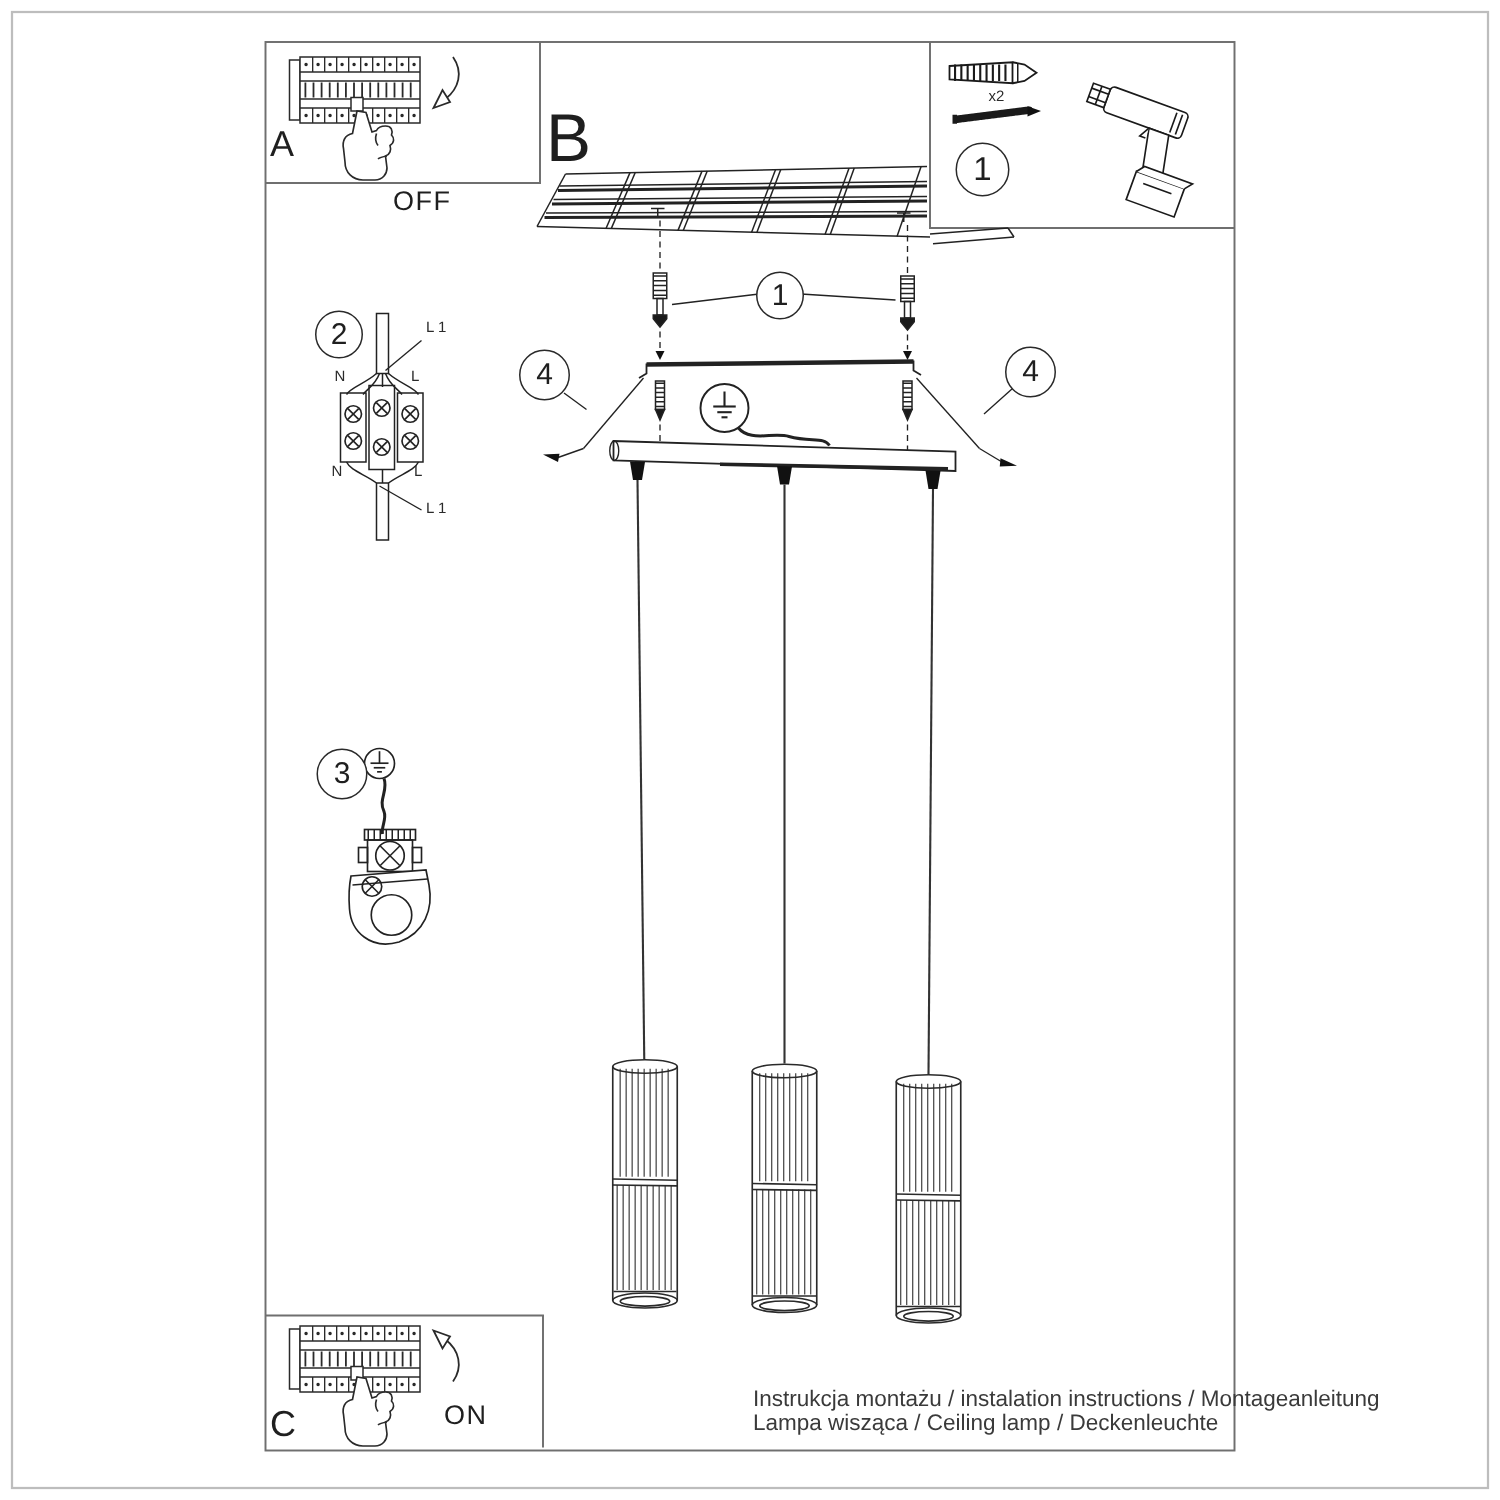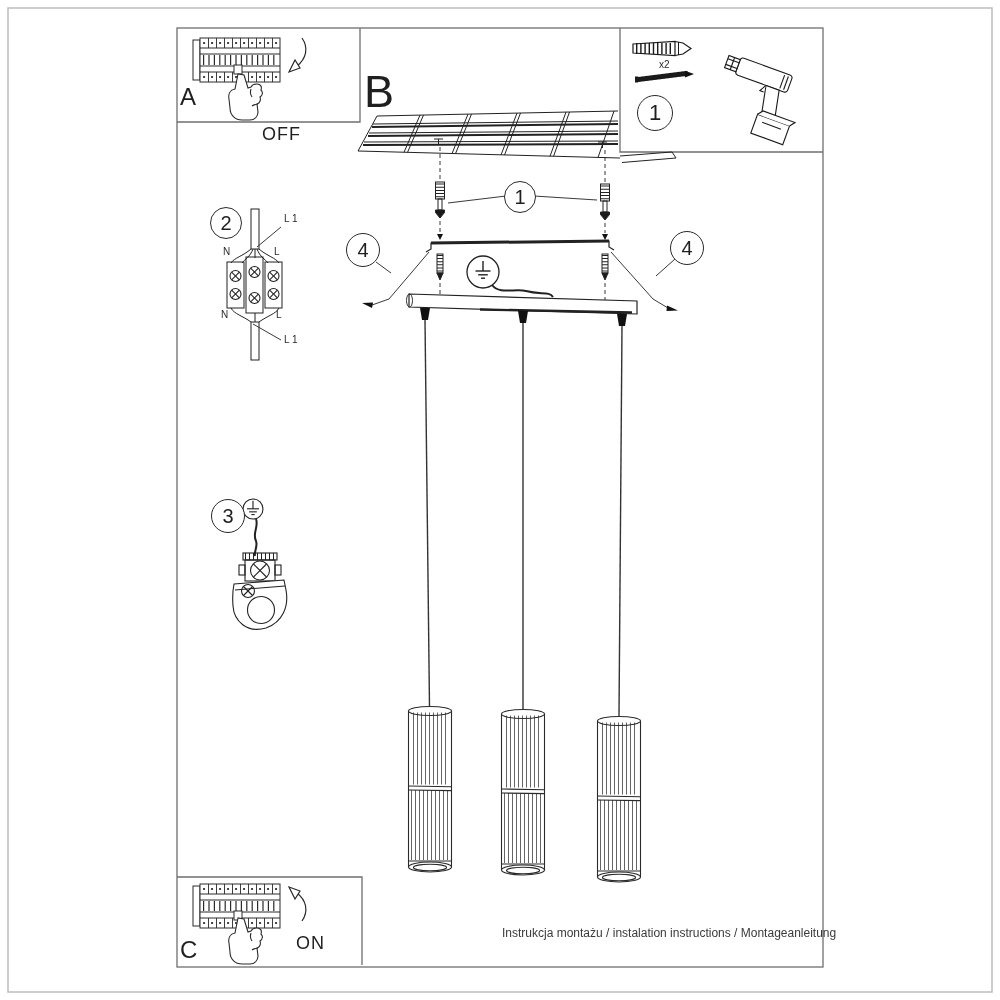--- a/index.html
+++ b/index.html
@@ -7,21 +7,21 @@
         font-family:"Liberation Sans",sans-serif;color:#222;}
   .page svg{position:absolute;left:0;top:0;}
   .lbl{position:absolute;white-space:pre;color:#1f1f1f;}
   .letter{font-size:24px;}
   .letter-b{font-size:45px;}
   .switch{font-size:18px;letter-spacing:1px;}
   .tiny{font-size:10px;color:#2a2a2a;}
   .circ{position:absolute;border:1.6px solid #2a2a2a;border-radius:50%;
         display:flex;align-items:center;justify-content:center;
         font-size:20px;color:#1f1f1f;background:#fff;box-sizing:border-box;}
-  .footer{position:absolute;left:502px;top:925px;font-size:12px;line-height:16px;color:#3a3a3a;}
+  .footer{position:absolute;left:502px;top:925px;font-size:15px;line-height:16px;color:#3a3a3a;}
 </style>
 </head>
 <body>
 
 <div class="page">
 
 <svg width="1000" height="1000" viewBox="0 0 1000 1000">
   <defs>
 
     <g id="breaker" fill="none" stroke="#2a2a2a" stroke-width="1">
@@ -286,15 +286,16 @@
 
 <div class="lbl tiny" style="left:284px;top:213px;">L 1</div>
 <div class="lbl tiny" style="left:223px;top:246px;">N</div>
 <div class="lbl tiny" style="left:274px;top:246px;">L</div>
 <div class="lbl tiny" style="left:221px;top:309px;">N</div>
 <div class="lbl tiny" style="left:276px;top:309px;">L</div>
 <div class="lbl tiny" style="left:284px;top:334px;">L 1</div>
 
 <div class="footer">
   <div>Instrukcja montażu / instalation instructions / Montageanleitung</div>
+  <div>Lampa wisząca / Ceiling lamp / Deckenleuchte</div>
 </div>
 
 </div>
 
 </body></html>

